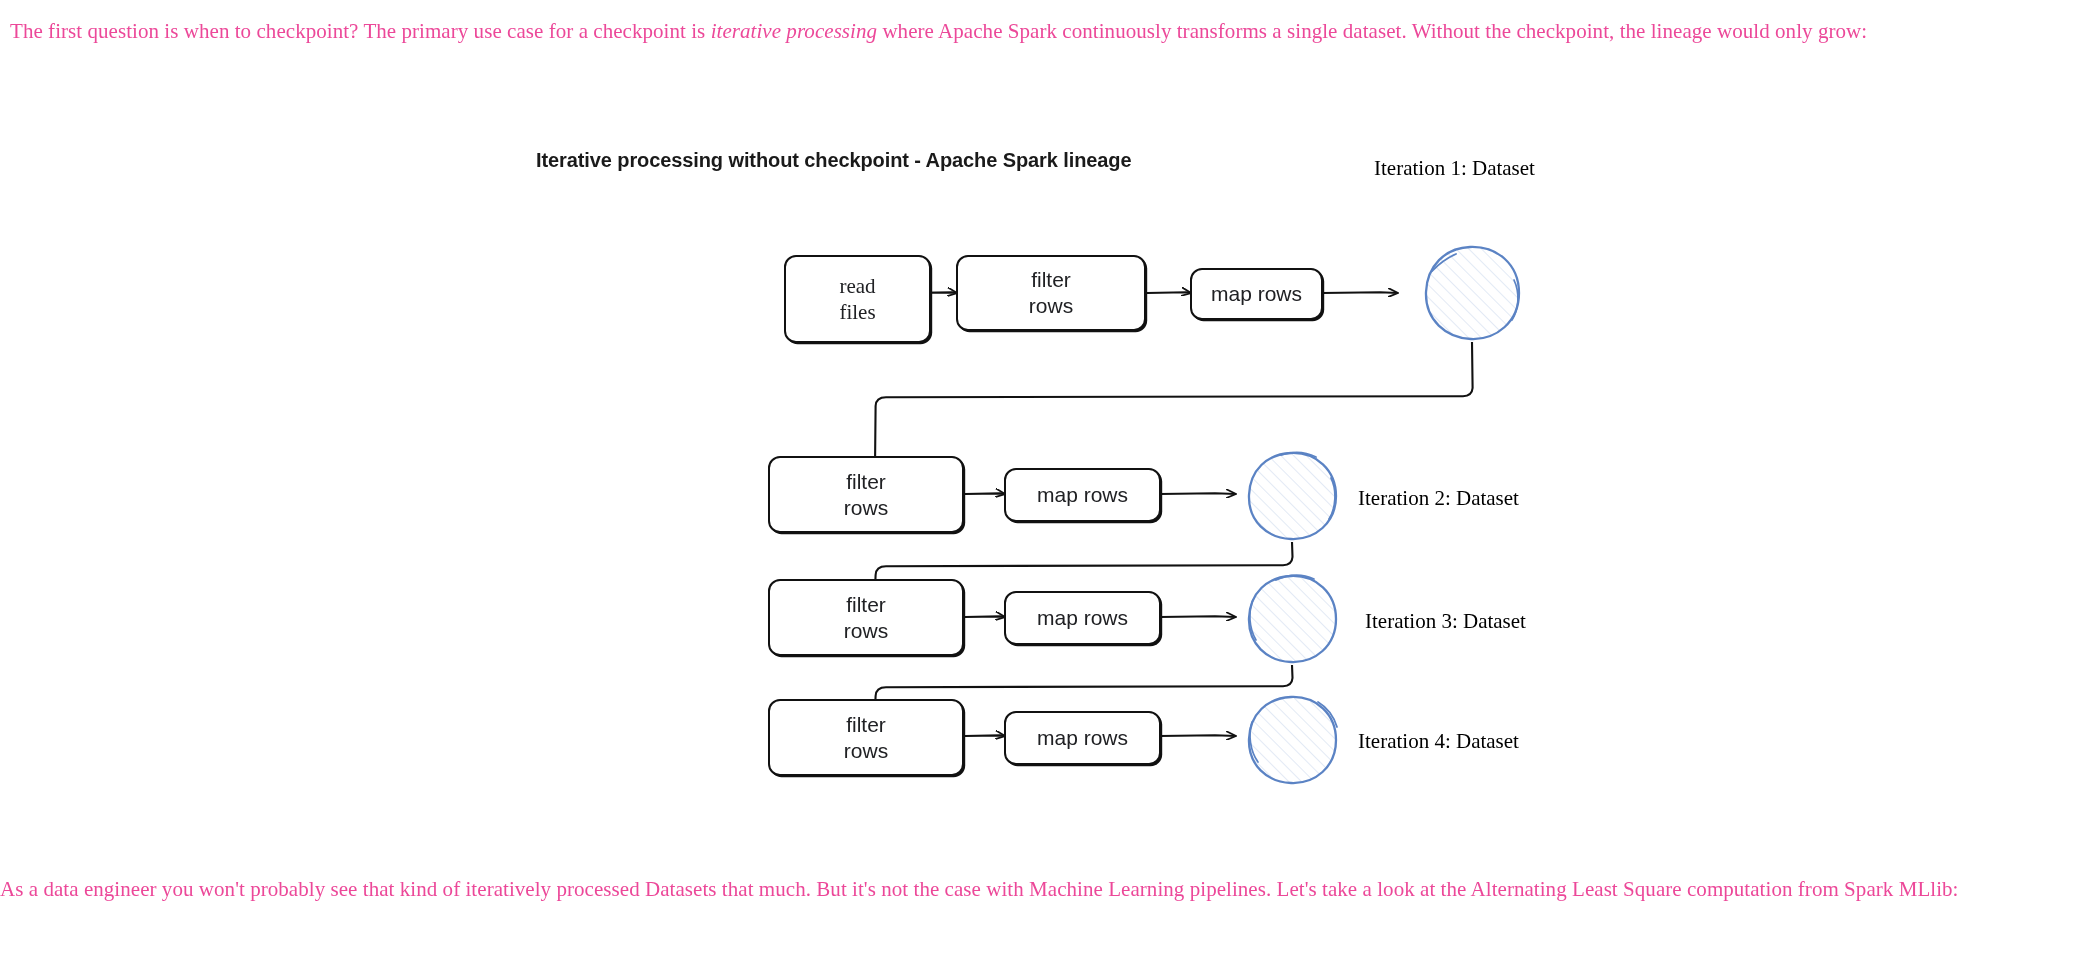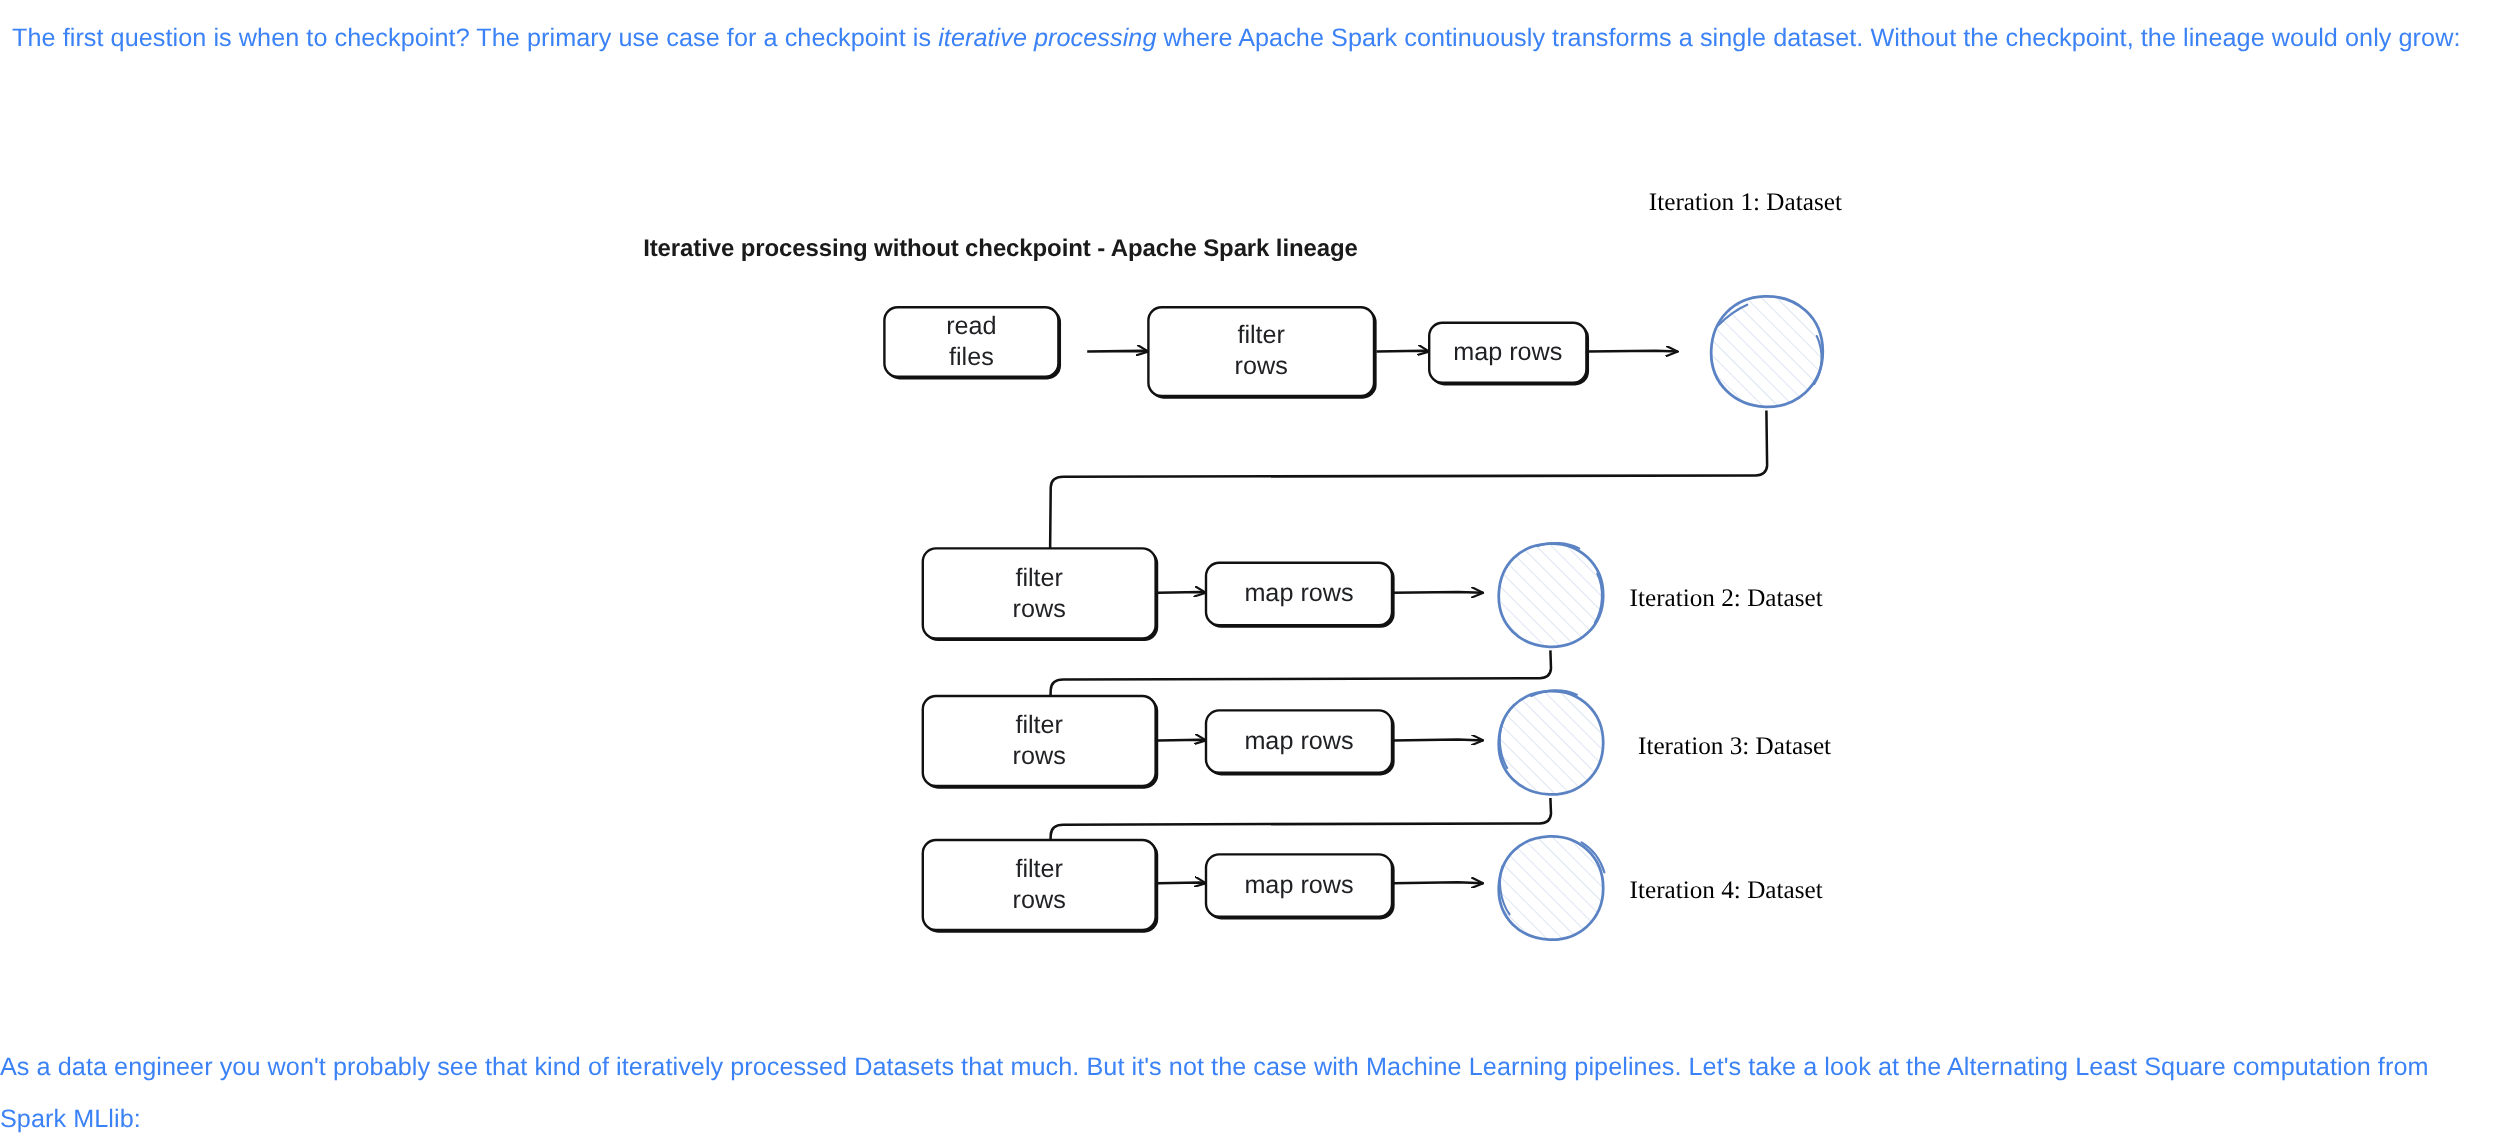--- a/index.html
+++ b/index.html
@@ -10,24 +10,24 @@
   body {
     width: 2098px;
     height: 954px;
     position: relative;
     overflow: hidden;
     font-family: "Liberation Sans", sans-serif;
   }
 
   .para {
     position: absolute;
-    color: #3b82f6;
+    color: #ec4899;
     font-size: 21px;
     line-height: 43px;
-    font-family: Liberation Sans, sans-serif;
+    font-family: Liberation Serif, serif;
     letter-spacing: 0.05px;
     white-space: pre-wrap;
   }
   .para em { font-style: italic; }
 
   #intro-paragraph {
     left: 10px;
     top: 10px;
     width: 2070px;
   }
@@ -48,21 +48,20 @@
   #diagram-title {
     position: absolute;
     left: 536px;
     top: 19px;
     font-size: 20px;
     font-weight: bold;
     color: #1a1a1a;
     font-family: "Liberation Sans", sans-serif;
     letter-spacing: -0.1px;
     white-space: nowrap;
-    margin-top: 47px;
   }
 
   .proc-box {
     position: absolute;
     border: 2.4px solid #111111;
     border-radius: 12px;
     background: #ffffff;
     box-sizing: border-box;
     display: flex;
     align-items: center;
@@ -154,21 +153,21 @@
     </g>
 
     <g>
       <path d="M1292,567 C1317,567 1335,584 1335,610 C1335,636 1316,653 1292,653 C1268,653 1249,636 1249,610 C1249,584 1267,567 1292,567 Z" fill="url(#hatch)" fill-opacity="0.55" stroke="none"></path>
       <path d="M1291,567 C1316,566 1336,584 1336,610 C1336,637 1315,654 1291,653 C1267,652 1248,635 1249,609 C1250,584 1267,568 1291,567" fill="none" stroke="#5b83c4" stroke-width="2.3" stroke-linecap="round"></path>
       <path d="M1318,572 C1328,578 1334,587 1337,597" fill="none" stroke="#5b83c4" stroke-width="1.8" stroke-linecap="round"></path>
       <path d="M1252,592 C1248,604 1250,621 1258,632" fill="none" stroke="#5b83c4" stroke-width="1.7" stroke-linecap="round"></path>
     </g>
   </svg>
 
-  <div class="proc-box" style="left:736px; top:125px; width:147px; height:60px;">
+  <div class="proc-box" style="left:784px; top:125px; width:147px; height:88px;font-family:Liberation Serif, serif;">
     <span class="bl">read
 files</span>
   </div>
   <div class="proc-box" style="left:956px; top:125px; width:190px; height:76px;">
     <span class="bl">filter
 rows</span>
   </div>
   <div class="proc-box" style="left:1190px; top:138px; width:133px; height:52px;">
     <span class="bl">map rows</span>
   </div>

